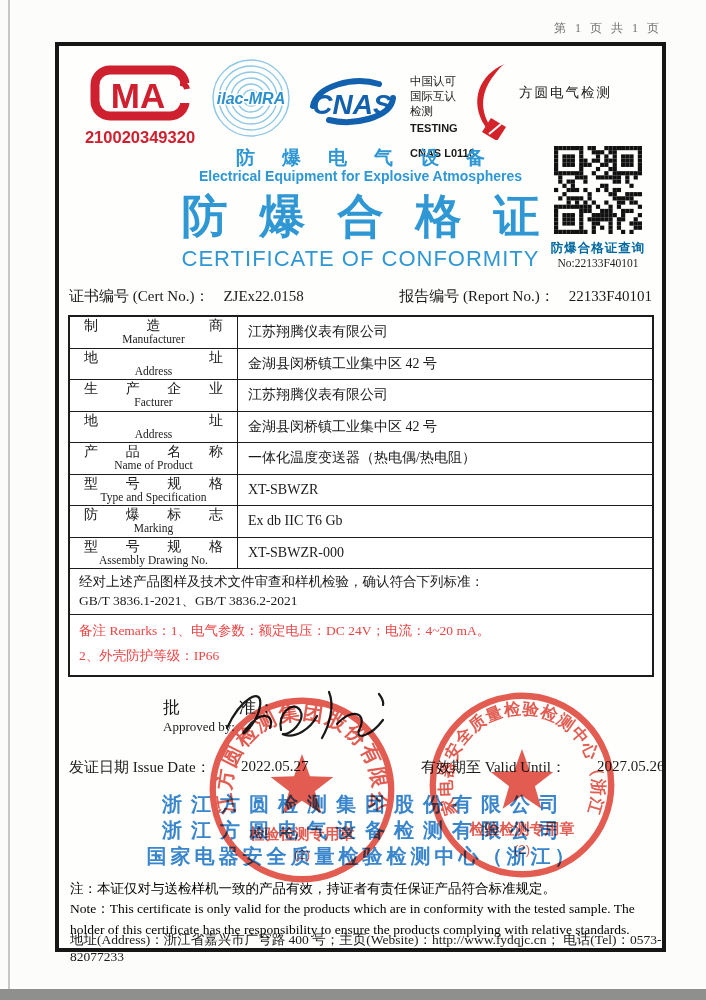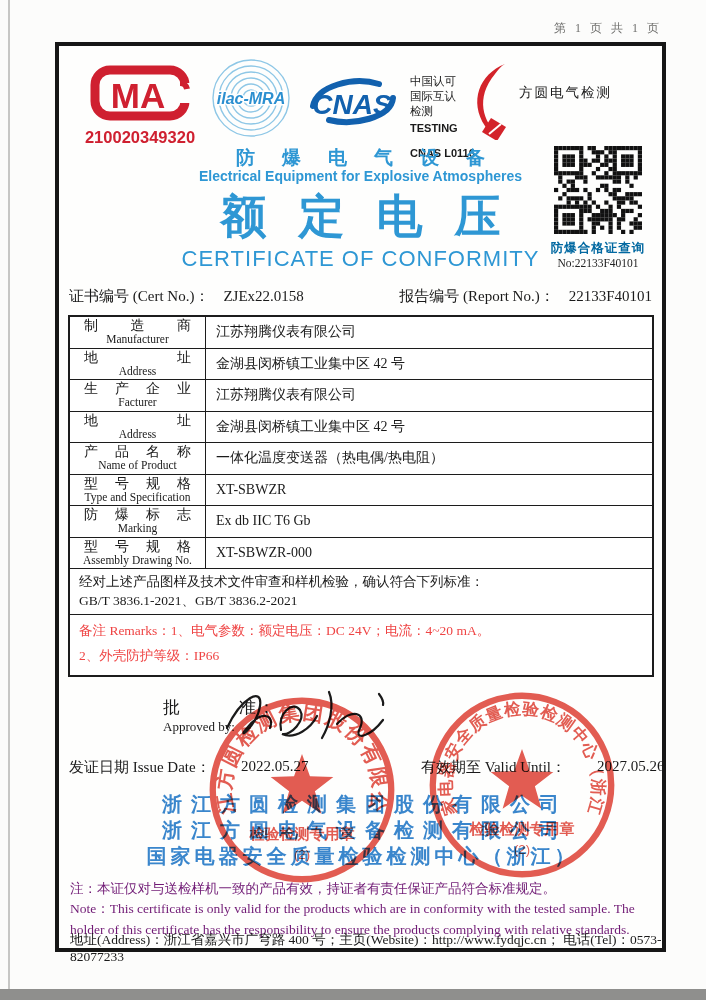--- a/index.html
+++ b/index.html
@@ -35,21 +35,21 @@
   .qr-caption { margin-top:2px; font-family:"Liberation Sans",sans-serif; font-weight:bold; font-size:12.5px; letter-spacing:1px; color:#0369a1; }
   .qr-no { font-size:11.5px; color:#222; }
 
   
   .certline { position:absolute; left:10px; right:10px; top:241px; font-size:15px; color:#1a1a1a; display:flex; justify-content:space-between; }
   .certline .val { margin-left:14px; }
 
   
   .info-table { position:absolute; left:9px; top:269px; width:586px; border:2px solid #1c1c1c; background:#fff; }
   .t-row { display:flex; border-bottom:1.5px solid #1c1c1c; min-height:29.5px; }
-  .lcell { width:136px; border-right:1.5px solid #1c1c1c; padding:1px 0 2px; }
+  .lcell { width:168px; border-right:1.5px solid #1c1c1c; padding:1px 0 2px; }
   .lc { padding:0 14px; font-size:14px; color:#1a1a1a; text-align:justify; text-align-last:justify; line-height:15px; }
   .le { text-align:center; font-size:11.5px; color:#1a1a1a; line-height:12.5px; }
   .vcell { flex:1; display:flex; align-items:center; padding:2px 10px; font-size:14px; color:#1a1a1a; }
   .standards-cell { border-bottom:1.5px solid #1c1c1c; padding:3px 9px 4px; font-size:13.5px; line-height:1.42; color:#1a1a1a; }
   .remarks-cell { padding:4px 9px 6px; font-size:13.5px; line-height:1.85; color:#ef4444; }
   .ml { white-space:pre-line; }
 
   
   .approval { position:absolute; left:104px; top:650px; color:#1a1a1a; }
   .approval-cn { font-size:17px; letter-spacing:2px; }
@@ -63,21 +63,21 @@
   .issuers { position:absolute; left:0; width:100%; top:745px; text-align:center; font-family:"Liberation Sans",sans-serif; font-weight:bold; color:#3a86cc; }
   .issuer-line { font-size:20px; letter-spacing:9px; text-indent:9px; line-height:26px; }
   .issuer-line.wide { letter-spacing:4px; text-indent:4px; }
 
   
   .stamp { position:absolute; width:194px; height:194px; opacity:.83; mix-blend-mode:multiply; font-family:"Liberation Sans",sans-serif; }
   .stamp1 { left:146px; top:647px; }
   .stamp2 { left:366px; top:642px; }
 
   
-  .note { position:absolute; left:11px; right:9px; top:833px; font-size:13.5px; line-height:1.5; color:#701a75; }
+  .note { position:absolute; left:11px; right:9px; top:833px; font-size:13.5px; line-height:1.5; color:#000000; }
   .addr { position:absolute; left:11px; top:885px; font-size:13.5px; color:#1a1a1a; }
 </style>
 </head>
 <body>
 
 <div class="page">
   <div class="scan-left-line"></div>
   <div class="scan-bottom-band"></div>
   <div class="page-num">第 1 页 共 1 页</div>
 
@@ -125,21 +125,21 @@
           <path d="M44,2 C18,12 8,40 24,64 C28,70 33,73 38,74 C22,60 14,36 34,12 C37,8 40,4 44,2 Z" fill="#d3232a"></path>
           <polygon points="30,56 45,65 36,79 21,70" fill="#d3232a"></polygon>
           <path d="M28,72 L40,62" stroke="#ffffff" stroke-width="2"></path>
         </svg>
         <div class="fy-label">方圆电气检测</div>
       </div>
     </div>
 
     <div class="hdr-cn accent">防爆电气设备</div>
     <div class="hdr-en accent">Electrical Equipment for Explosive Atmospheres</div>
-    <div class="title-cn accent">额定电压</div>
+    <div class="title-cn accent">防爆合格证</div>
     <div class="title-en accent">CERTIFICATE OF CONFORMITY</div>
 
     <div class="qr-block">
       <svg id="qr-svg" width="88" height="88" viewBox="0 0 84 84" fill="#111">
           <rect x="0" y="0" width="4" height="4"></rect>
           <rect x="4" y="0" width="4" height="4"></rect>
           <rect x="8" y="0" width="4" height="4"></rect>
           <rect x="12" y="0" width="4" height="4"></rect>
           <rect x="16" y="0" width="4" height="4"></rect>
           <rect x="20" y="0" width="4" height="4"></rect>

